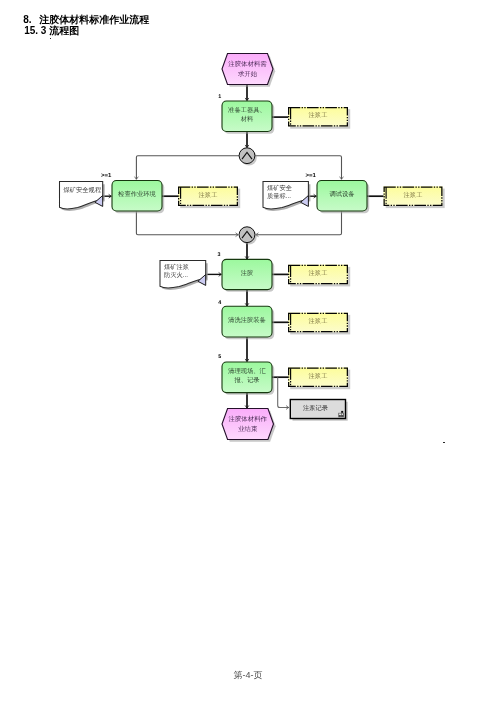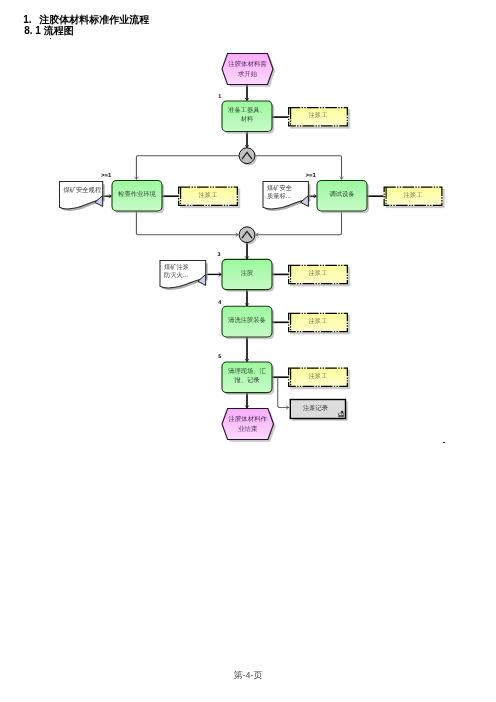--- a/index.html
+++ b/index.html
@@ -11,22 +11,22 @@
   #ftr{position:absolute;left:0;top:669.2px;width:496px;text-align:center;font-size:9px;color:#4f4f4f;}
   svg{position:absolute;left:0;top:0;}
   svg text{paint-order:stroke;}
   svg text{-webkit-font-smoothing:antialiased;}
   #page,#page *{-webkit-font-smoothing:antialiased;}
 </style>
 </head>
 <body>
 
 <div id="page">
-  <div class="hd" id="t1">1.  注胶体材料标准作业流程</div>
-  <div class="hd" id="t2">8. 1 流程图</div>
+  <div class="hd" id="t1">8.  注胶体材料标准作业流程</div>
+  <div class="hd" id="t2">15. 3 流程图</div>
 
   <svg id="chart" width="496" height="702" viewBox="0 0 496 702" text-rendering="geometricPrecision">
     <defs>
       <linearGradient id="gGreen" x1="0" y1="0" x2="0" y2="1">
         <stop offset="0" stop-color="#9cf89e"></stop>
           <stop offset="1" stop-color="#c7fbc8"></stop>
       </linearGradient>
       <linearGradient id="gPink" x1="0" y1="0" x2="0" y2="1">
         <stop offset="0" stop-color="#faacfa"></stop>
           <stop offset="1" stop-color="#fdd8fd"></stop>

